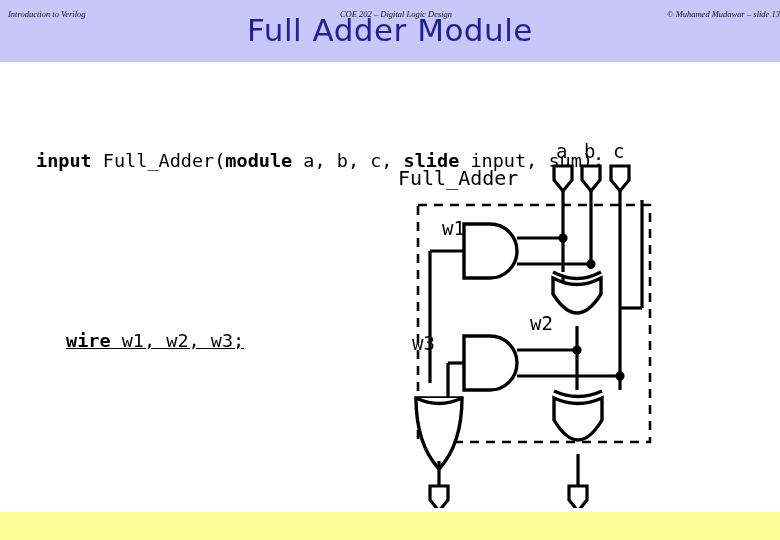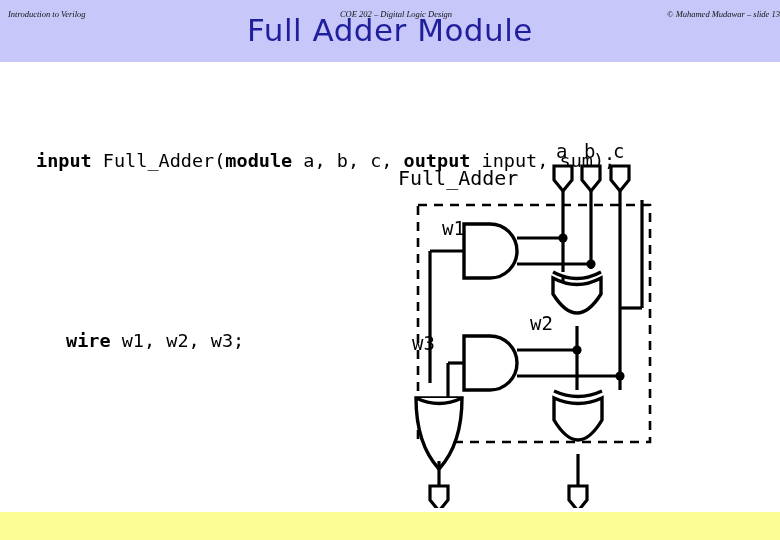--- a/index.html
+++ b/index.html
@@ -49,21 +49,21 @@
     font-size: 18.5px;
     color: #000000;
     white-space: pre;
   }
   .code-line {
     height: 27px;
     line-height: 27px;
     white-space: pre;
   }
   .kw { font-weight: bold; }
-  .code-line.indent { padding-left: 30px; }
+  .code-line.indent { padding-left: 30px; text-decoration: underline; }
   #code-line-header { padding-left: 0; }
 
   
   #circuit {
     position: absolute;
     left: 390px;
     top: 128px;
     width: 300px;
     height: 380px;
   }
@@ -116,21 +116,21 @@
 </head>
 <body>
 
 <div id="slide">
 
   <div id="title-banner"></div>
   <div id="title-text">Full Adder Module</div>
 
   <div id="code-block">
 
-    <div class="code-line" id="code-line-header"><span class="kw">input</span><span> Full_Adder(</span><span class="kw">module</span><span> a, b, c, </span><span class="kw">output</span><span> input, sum);</span></div>
+    <div class="code-line" id="code-line-header"><span class="kw">input</span><span> Full_Adder(</span><span class="kw">module</span><span> a, b, c, </span><span class="kw">slide</span><span> input, sum);</span></div>
 
     <div style="height:27px"></div>
 
     <div class="code-line indent"><span class="kw">wire</span><span> w1, w2, w3;</span></div>
     <div style="height:27px"></div>
 
     
 
     
     

